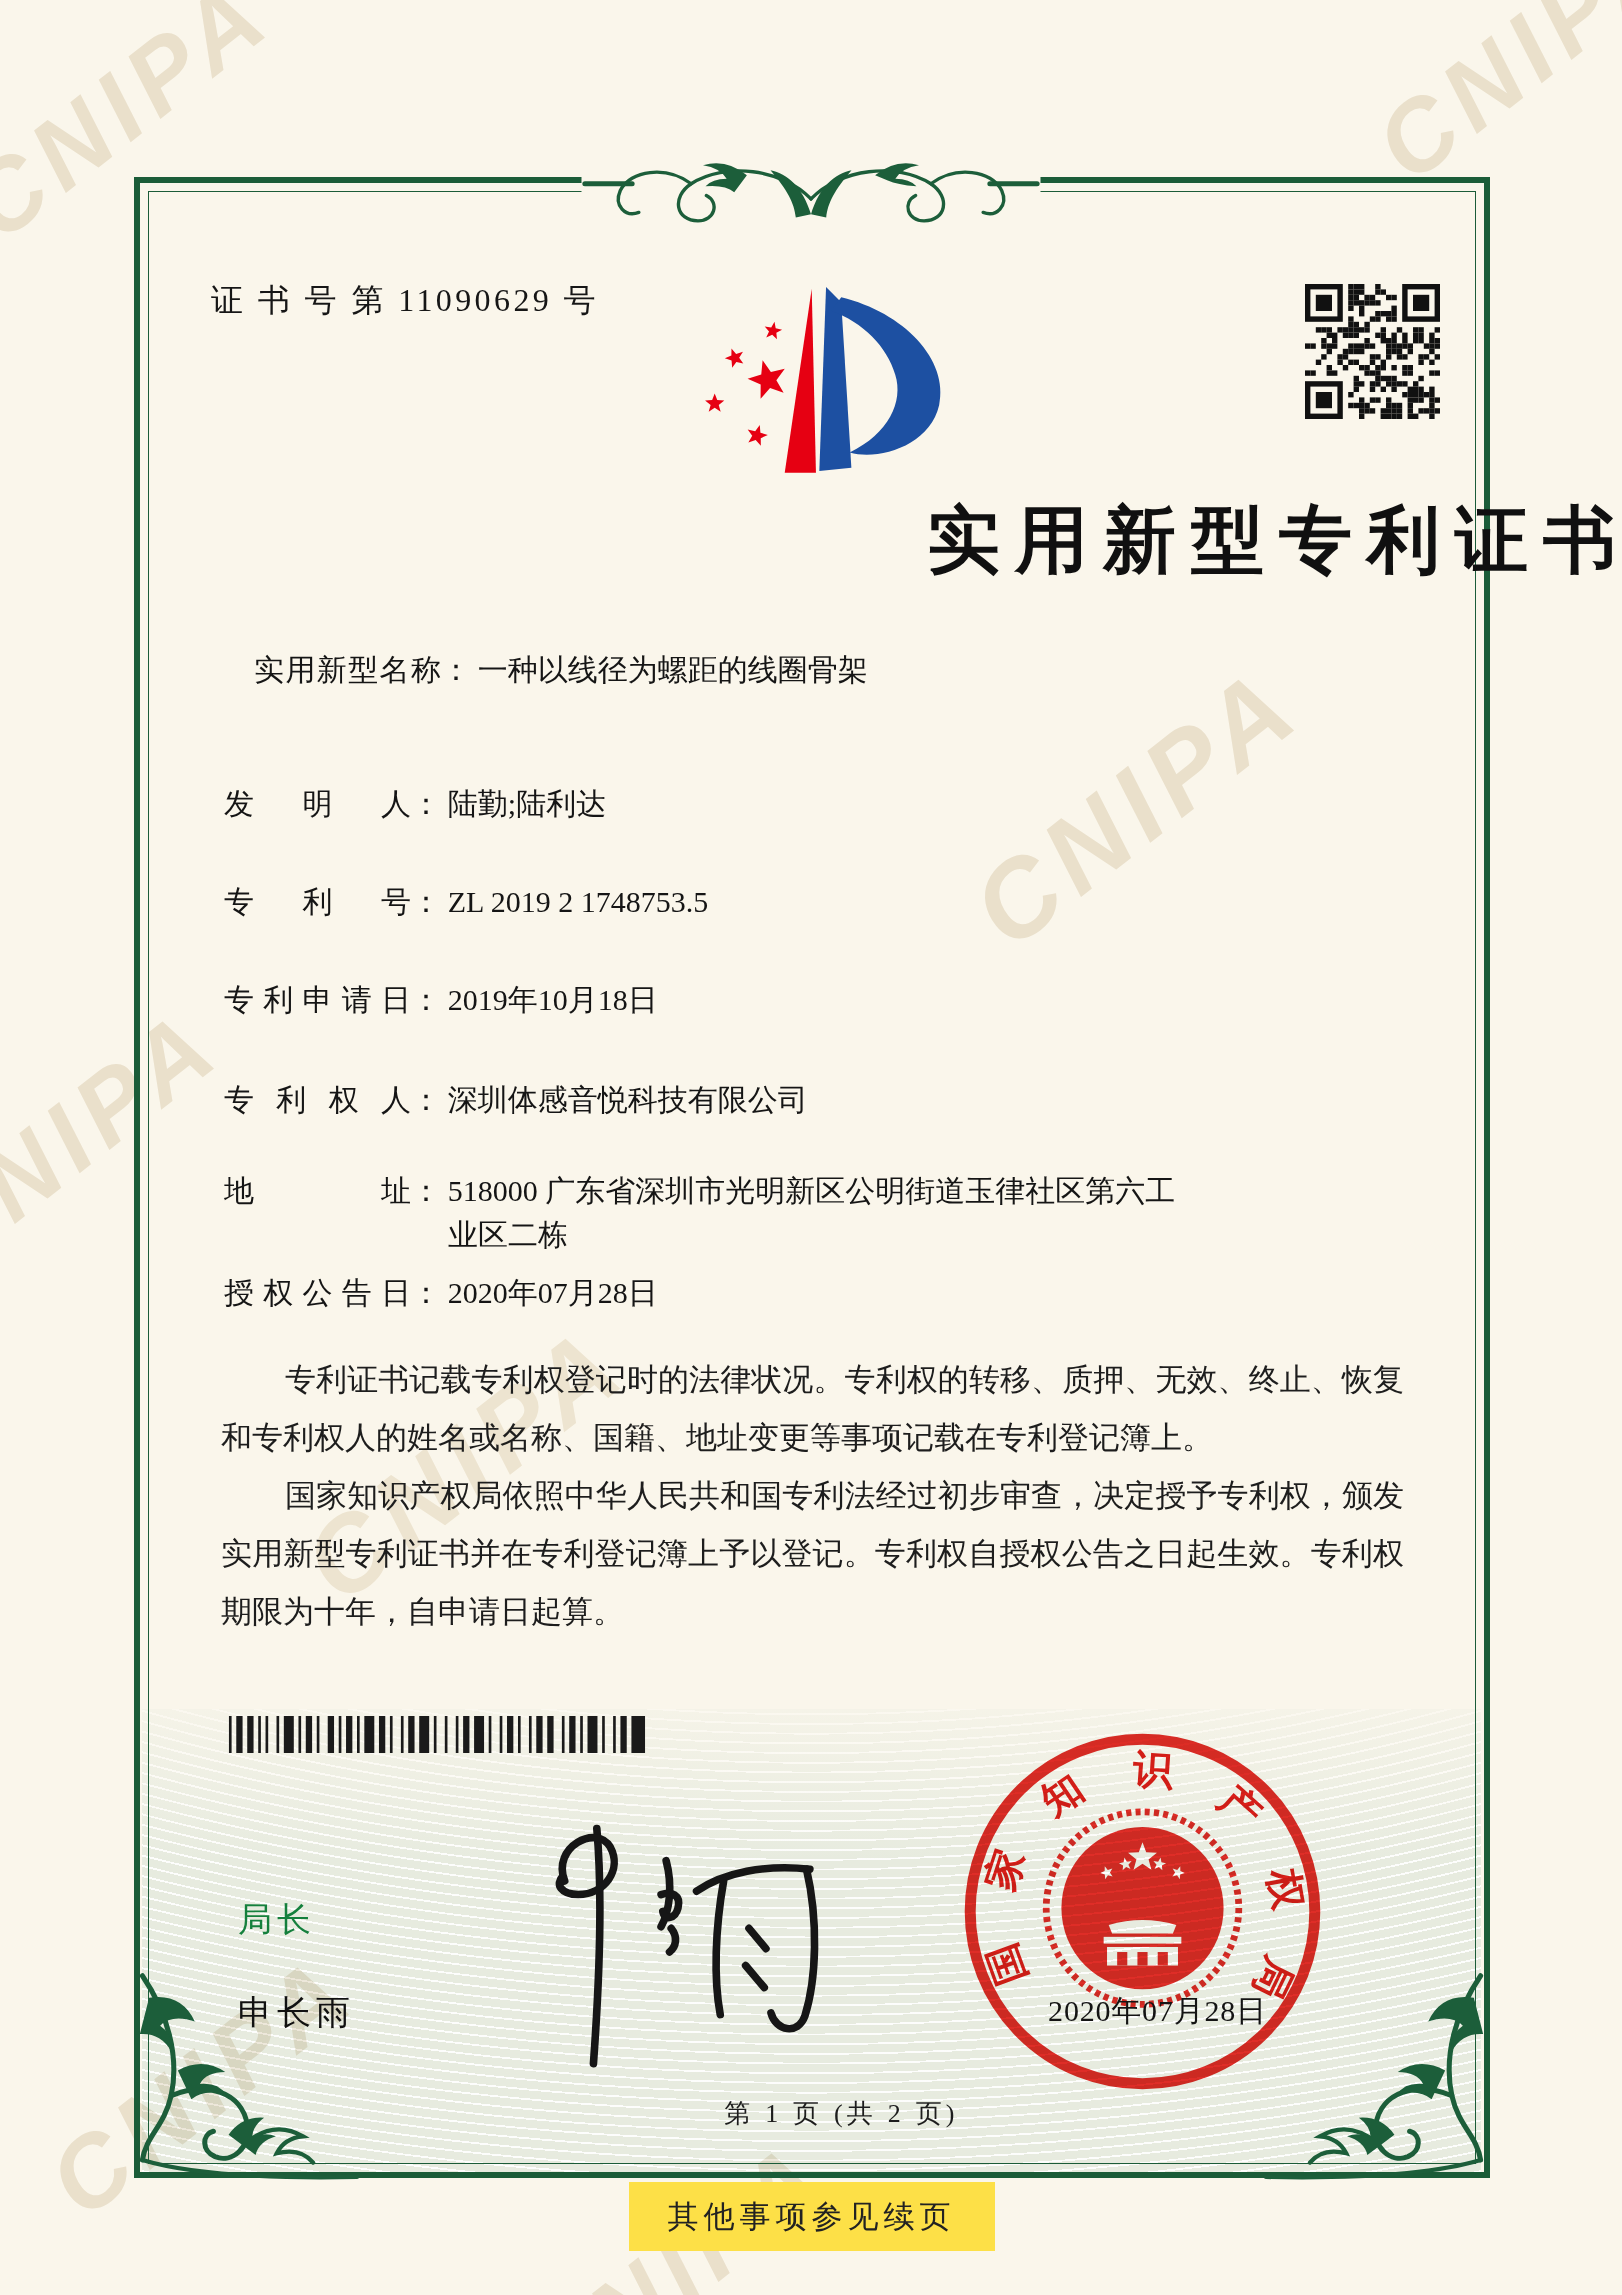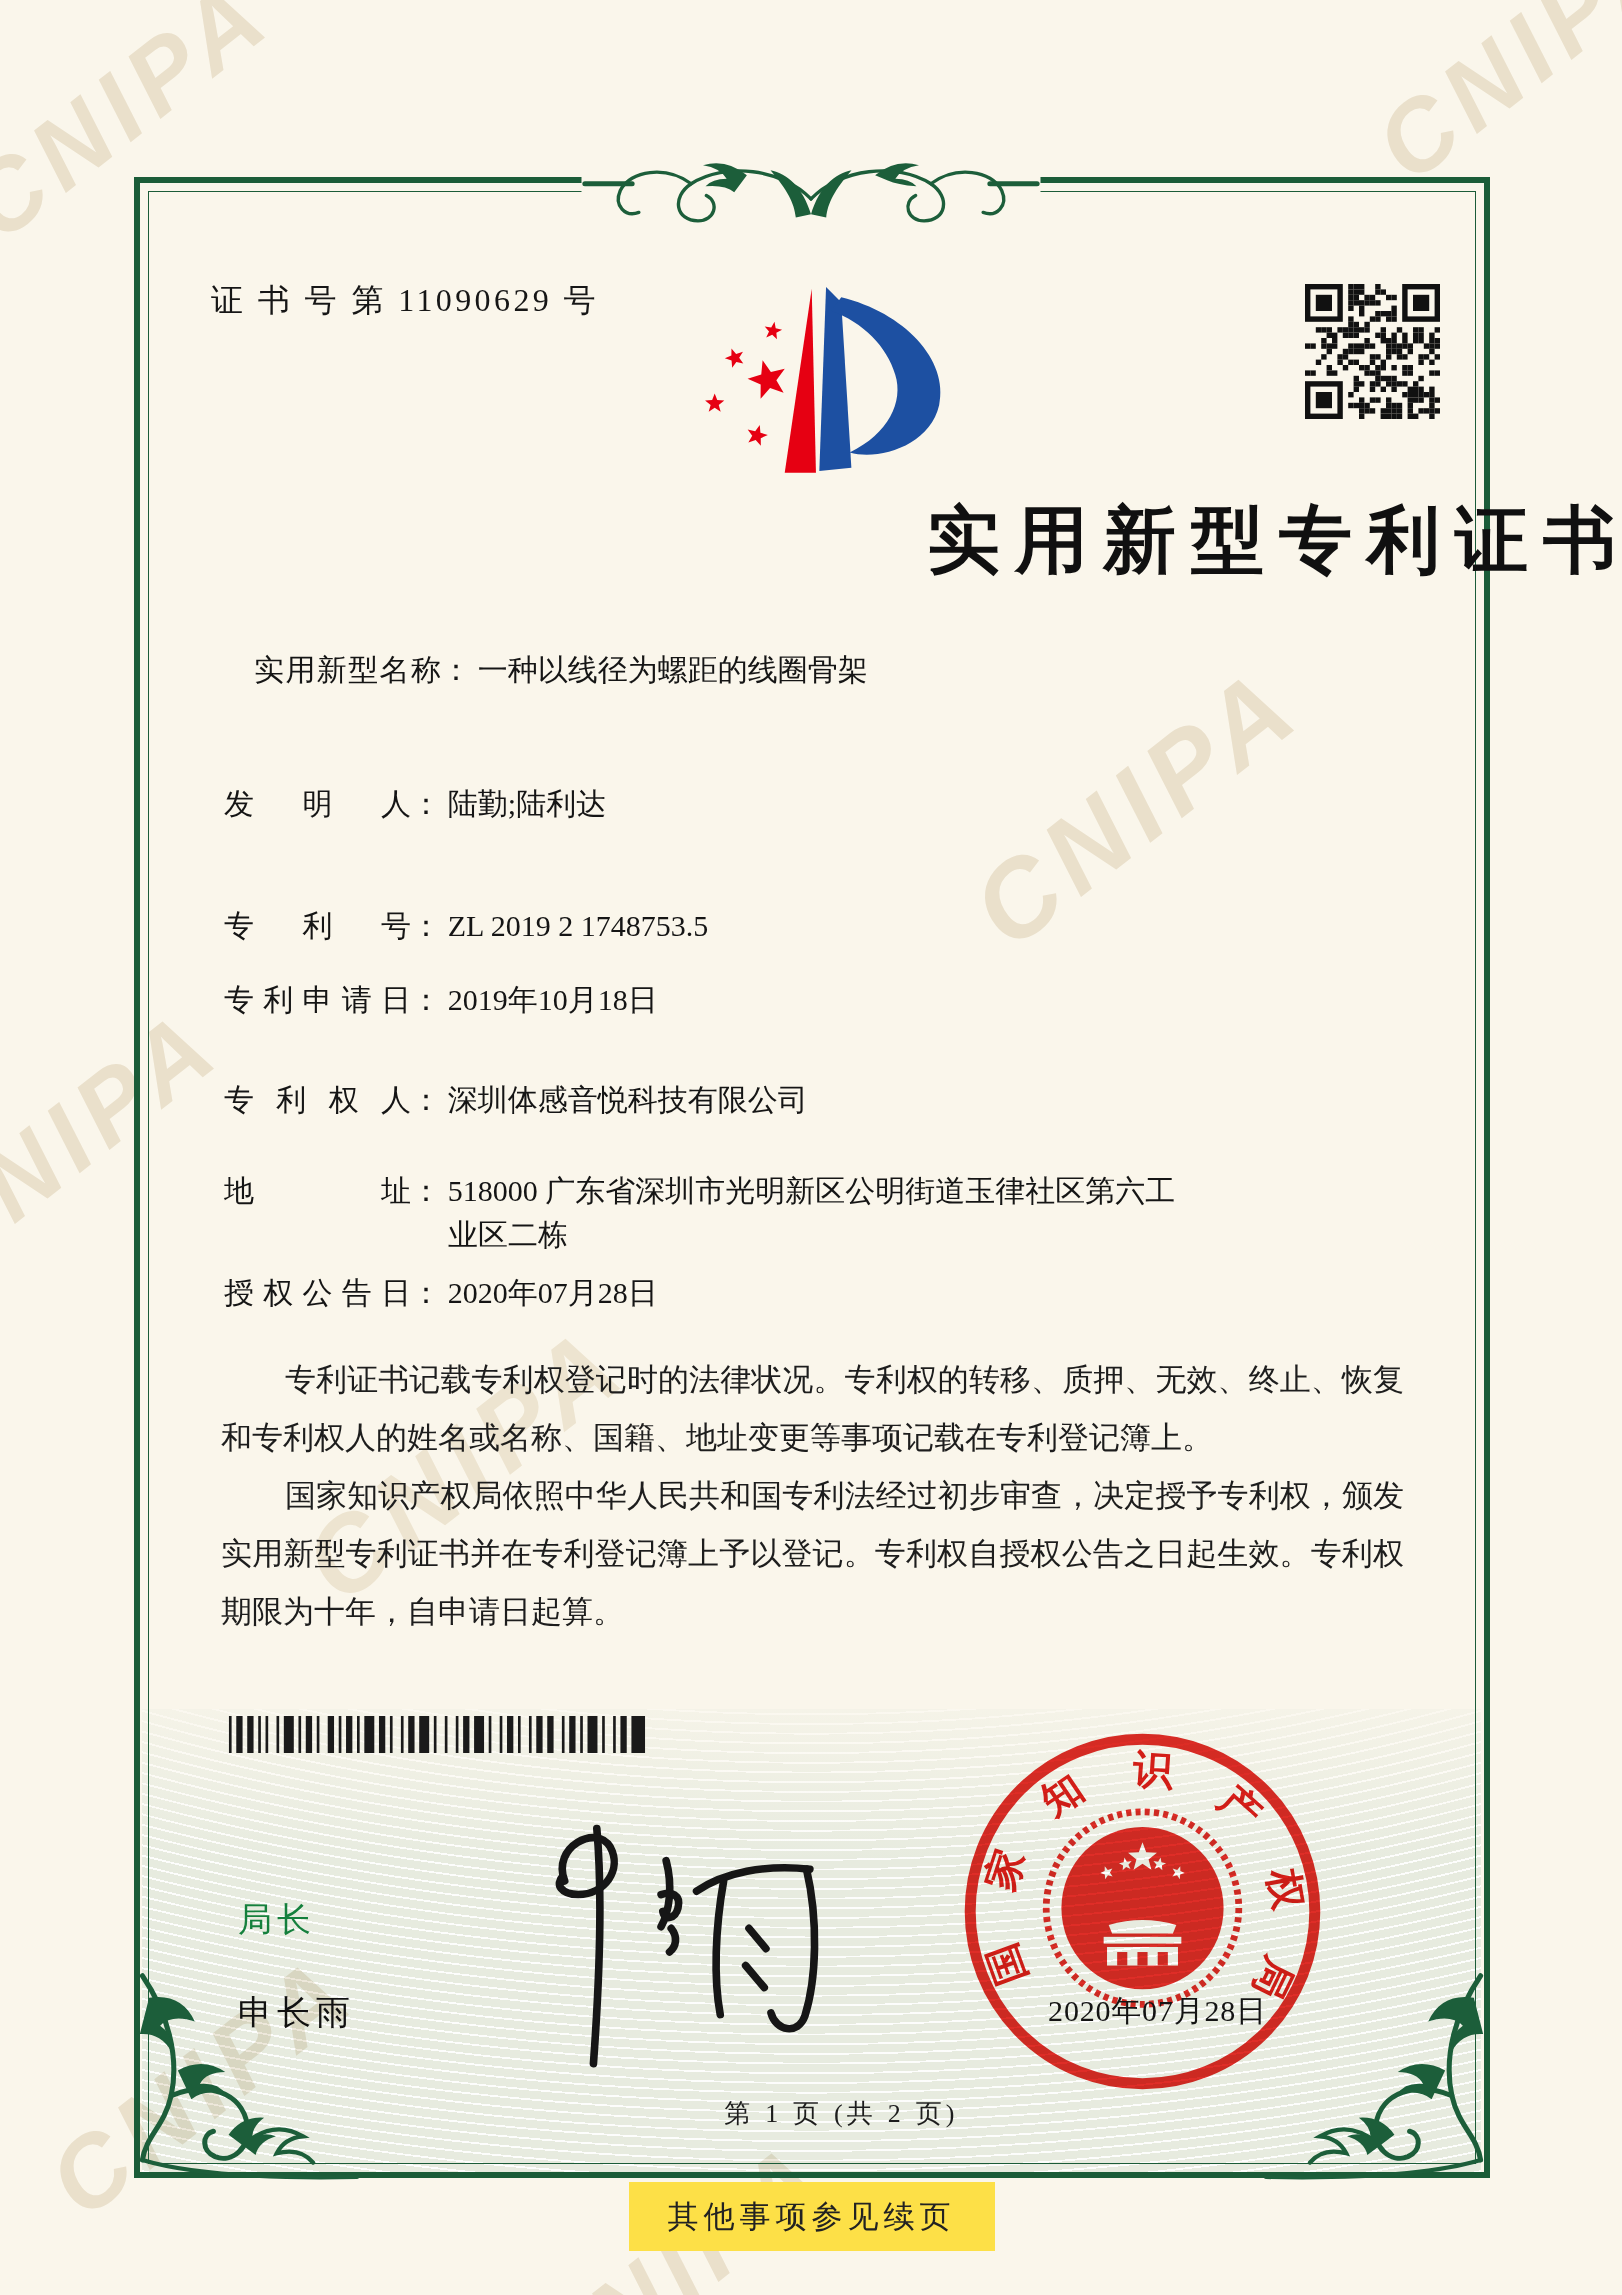--- a/index.html
+++ b/index.html
@@ -347,21 +347,21 @@
   </svg>
 
 <div id="title" class="abs">实用新型专利证书</div>
 
 <div class="row" style="top:650px;margin-left:30px;">
   <span class="lbl">实用新型名称</span><span class="colon">：</span><span class="val">一种以线径为螺距的线圈骨架</span>
 </div>
 <div class="row" style="top:784px;">
   <span class="lbl">发明人</span><span class="colon">：</span><span class="val">陆勤;陆利达</span>
 </div>
-<div class="row" style="top:882px;margin-top:24px;">
+<div class="row" style="top:882px;">
   <span class="lbl">专利号</span><span class="colon">：</span><span class="val">ZL 2019 2 1748753.5</span>
 </div>
 <div class="row" style="top:980px;">
   <span class="lbl">专利申请日</span><span class="colon">：</span><span class="val">2019年10月18日</span>
 </div>
 <div class="row" style="top:1080px;">
   <span class="lbl">专利权人</span><span class="colon">：</span><span class="val">深圳体感音悦科技有限公司</span>
 </div>
 <div class="row" style="top:1171px;">
   <span class="lbl">地址</span><span class="colon">：</span><span class="val">518000 广东省深圳市光明新区公明街道玉律社区第六工</span>

